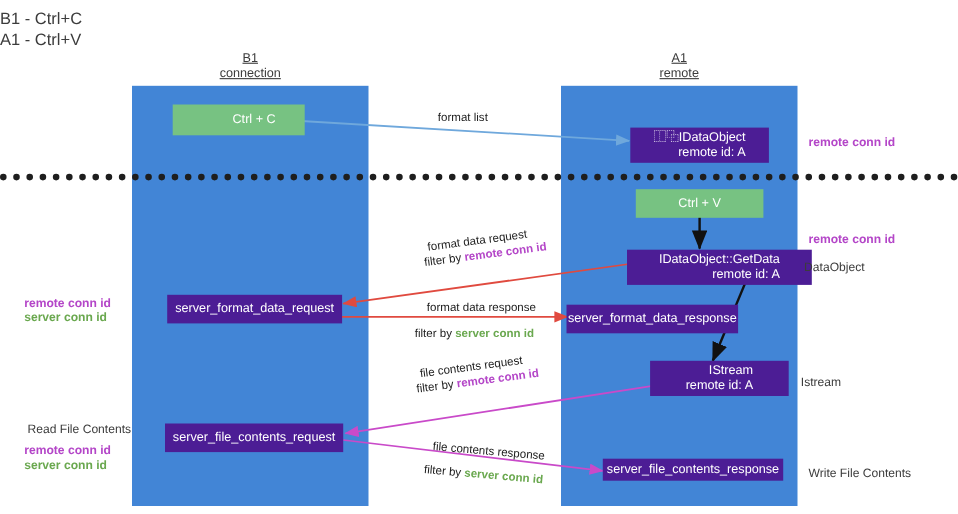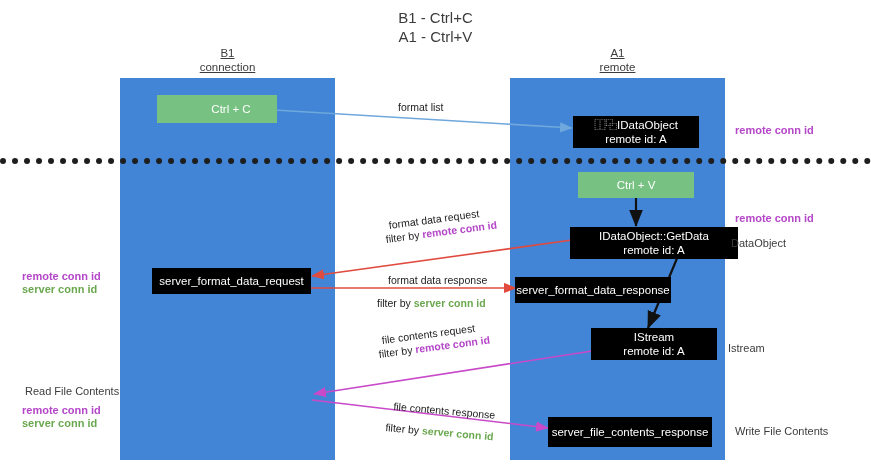--- a/index.html
+++ b/index.html
@@ -23,21 +23,21 @@
     position: absolute;
     background: #4285d6;
   }
   #lane-b1 { left: 120px; top: 78px; width: 215px; height: 382px; }
   #lane-a1 { left: 510px; top: 78px; width: 215px; height: 382px; }
 
   .title {
     position: absolute;
     left: 0; right: 0;
     top: 8px;
-    text-align: center;
+    text-align: left;
     font-size: 15px;
     color: #3c3c3c;
     line-height: 19px;
     white-space: pre-line;
   }
   .lane-head {
     position: absolute;
     text-align: center;
     font-size: 11.5px;
     color: #3c3c3c;
@@ -56,21 +56,21 @@
     align-items: center;
     justify-content: center;
     color: #ffffff;
     font-size: 11.5px;
     line-height: 14px;
     text-align: center;
     white-space: pre-line;
     z-index: 4;
   }
   .node.green { background: #77c282; }
-  .node.orange { background: #000000; }
+  .node.orange { background: #4c1d95; text-align: right; }
 
   .side-label {
     position: absolute;
     font-size: 11px;
     line-height: 14px;
     z-index: 5;
     white-space: pre-line;
   }
   .side-label.dark { color: #3c3c3c; }
   .c-remote { color: #b446c8; font-weight: bold; }
@@ -162,22 +162,23 @@
   <div class="node orange" style="left:570px; top:227px; width:168px; height:32px;">IDataObject::GetData
 remote id: A</div>
 
   <div class="node orange" style="left:152px; top:268px; width:159px; height:26px;">server_format_data_request</div>
 
   <div class="node orange" style="left:515px; top:277px; width:156px; height:26px;">server_format_data_response</div>
 
   <div class="node orange" style="left:591px; top:328px; width:126px; height:32px;">IStream
 remote id: A</div>
 
-
-  <div class="node orange" style="left:548px; top:417px; width:164px; height:30px;">server_file_contents_response</div>
+  <div class="node orange" style="left:150px; top:385px; width:162px; height:26px;">server_file_contents_request</div>
+
+  <div class="node orange" style="left:548px; top:417px; width:164px; height:20px;">server_file_contents_response</div>
 
   <div class="edge-label" style="left:398px; top:101px;">format list</div>
 
   <div class="edge-label" style="left:388px; top:219px; transform: rotate(-7.5deg); transform-origin: left top;">format data request</div>
   <div class="edge-label" style="left:385px; top:233px; transform: rotate(-7.5deg); transform-origin: left top;"><span>filter by </span><b class="c-remote">remote conn id</b></div>
 
   <div class="edge-label" style="left:388px; top:274px;">format data response</div>
   <div class="edge-label" style="left:377px; top:297px;"><span>filter by </span><b class="c-server">server conn id</b></div>
 
   <div class="edge-label" style="left:381px; top:334px; transform: rotate(-7.5deg); transform-origin: left top;">file contents request</div>

